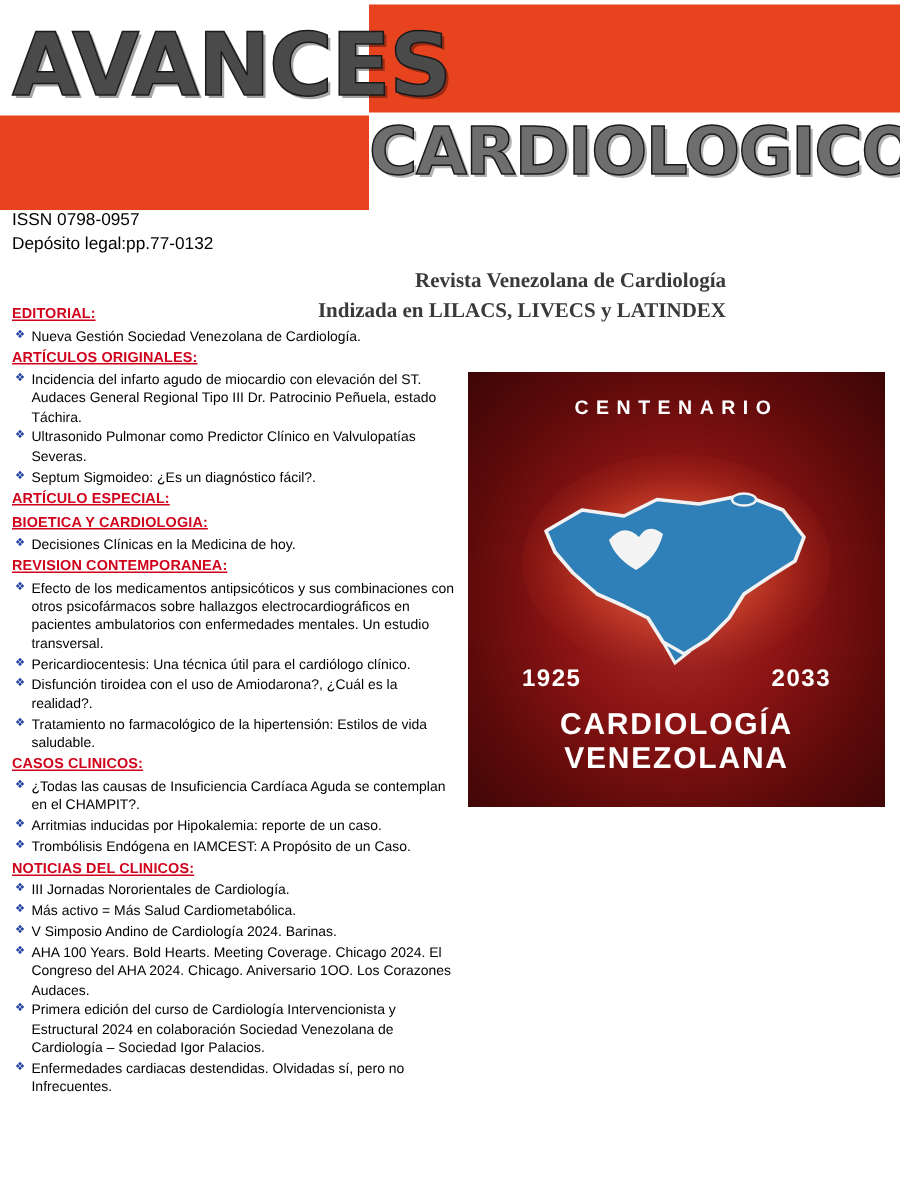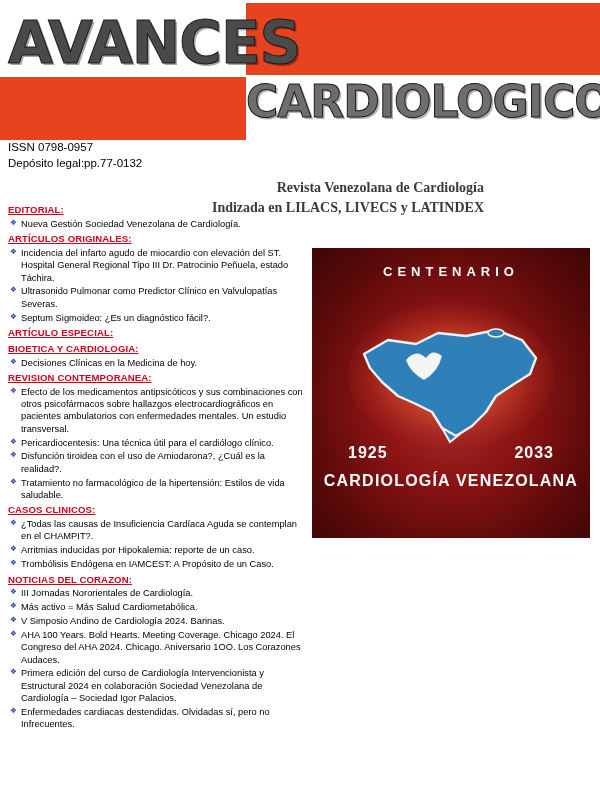--- a/index.html
+++ b/index.html
@@ -103,21 +103,21 @@
   .yr-left{
     position:absolute;left:36px;top:196px;color:#fff;
     font-size:16px;font-weight:bold;letter-spacing:1px;
   }
   .yr-right{
     position:absolute;right:36px;top:196px;color:#fff;
     font-size:16px;font-weight:bold;letter-spacing:1px;
   }
   .cardio-venez{
     position:absolute;left:0;right:0;top:224px;text-align:center;
-    color:#ffffff;font-size:16px;font-weight:bold;letter-spacing:1.2px;
+    color:#ffffff;font-size:20px;font-weight:bold;letter-spacing:1.2px;
   }
 </style>
 </head>
 <body>
 
 <div class="page">
 
   <div class="masthead">
     <div class="red-block-1"></div>
     <div class="red-block-2"></div>
@@ -132,36 +132,36 @@
       <div>Indizada en LILACS, LIVECS y LATINDEX</div>
     </div>
   </div>
 
   <div class="content">
 
     <div class="toc" id="toc">
         <div class="sect-head first">EDITORIAL:</div>
         <div class="item">Nueva Gestión Sociedad Venezolana de Cardiología.</div>
         <div class="sect-head">ARTÍCULOS ORIGINALES:</div>
-        <div class="item">Incidencia del infarto agudo de miocardio con elevación del ST. Hospital General Regional Tipo III Dr. Patrocinio Peñuela, estado Táchira.</div>
+        <div class="item">Incidencia del infarto agudo de miocardio con elevación del ST. Audaces General Regional Tipo III Dr. Patrocinio Peñuela, estado Táchira.</div>
         <div class="item">Ultrasonido Pulmonar como Predictor Clínico en Valvulopatías Severas.</div>
         <div class="item">Septum Sigmoideo: ¿Es un diagnóstico fácil?.</div>
         <div class="sect-head">ARTÍCULO ESPECIAL:</div>
         <div class="sect-head">BIOETICA Y CARDIOLOGIA:</div>
         <div class="item">Decisiones Clínicas en la Medicina de hoy.</div>
         <div class="sect-head">REVISION CONTEMPORANEA:</div>
         <div class="item">Efecto de los medicamentos antipsicóticos y sus combinaciones con otros psicofármacos sobre hallazgos electrocardiográficos en pacientes ambulatorios con enfermedades mentales. Un estudio transversal.</div>
         <div class="item">Pericardiocentesis: Una técnica útil para el cardiólogo clínico.</div>
         <div class="item">Disfunción tiroidea con el uso de Amiodarona?, ¿Cuál es la realidad?.</div>
         <div class="item">Tratamiento no farmacológico de la hipertensión: Estilos de vida saludable.</div>
         <div class="sect-head">CASOS CLINICOS:</div>
         <div class="item">¿Todas las causas de Insuficiencia Cardíaca Aguda se contemplan en el CHAMPIT?.</div>
         <div class="item">Arritmias inducidas por Hipokalemia: reporte de un caso.</div>
         <div class="item">Trombólisis Endógena en IAMCEST: A Propósito de un Caso.</div>
-        <div class="sect-head">NOTICIAS DEL CORAZON:</div>
+        <div class="sect-head">NOTICIAS DEL CLINICOS:</div>
         <div class="item">III Jornadas Nororientales de Cardiología.</div>
         <div class="item">Más activo = Más Salud Cardiometabólica.</div>
         <div class="item">V Simposio Andino de Cardiología 2024. Barinas.</div>
         <div class="item">AHA 100 Years. Bold Hearts. Meeting Coverage. Chicago 2024.  El Congreso del AHA 2024. Chicago. Aniversario 1OO. Los Corazones Audaces.</div>
         <div class="item">Primera edición del curso de Cardiología Intervencionista y Estructural 2024 en colaboración Sociedad Venezolana de Cardiología – Sociedad Igor Palacios.</div>
         <div class="item">Enfermedades cardiacas destendidas. Olvidadas sí, pero no Infrecuentes.</div>
       </div>
 
     <div class="cover-art">
       <div class="centenario">CENTENARIO</div>

